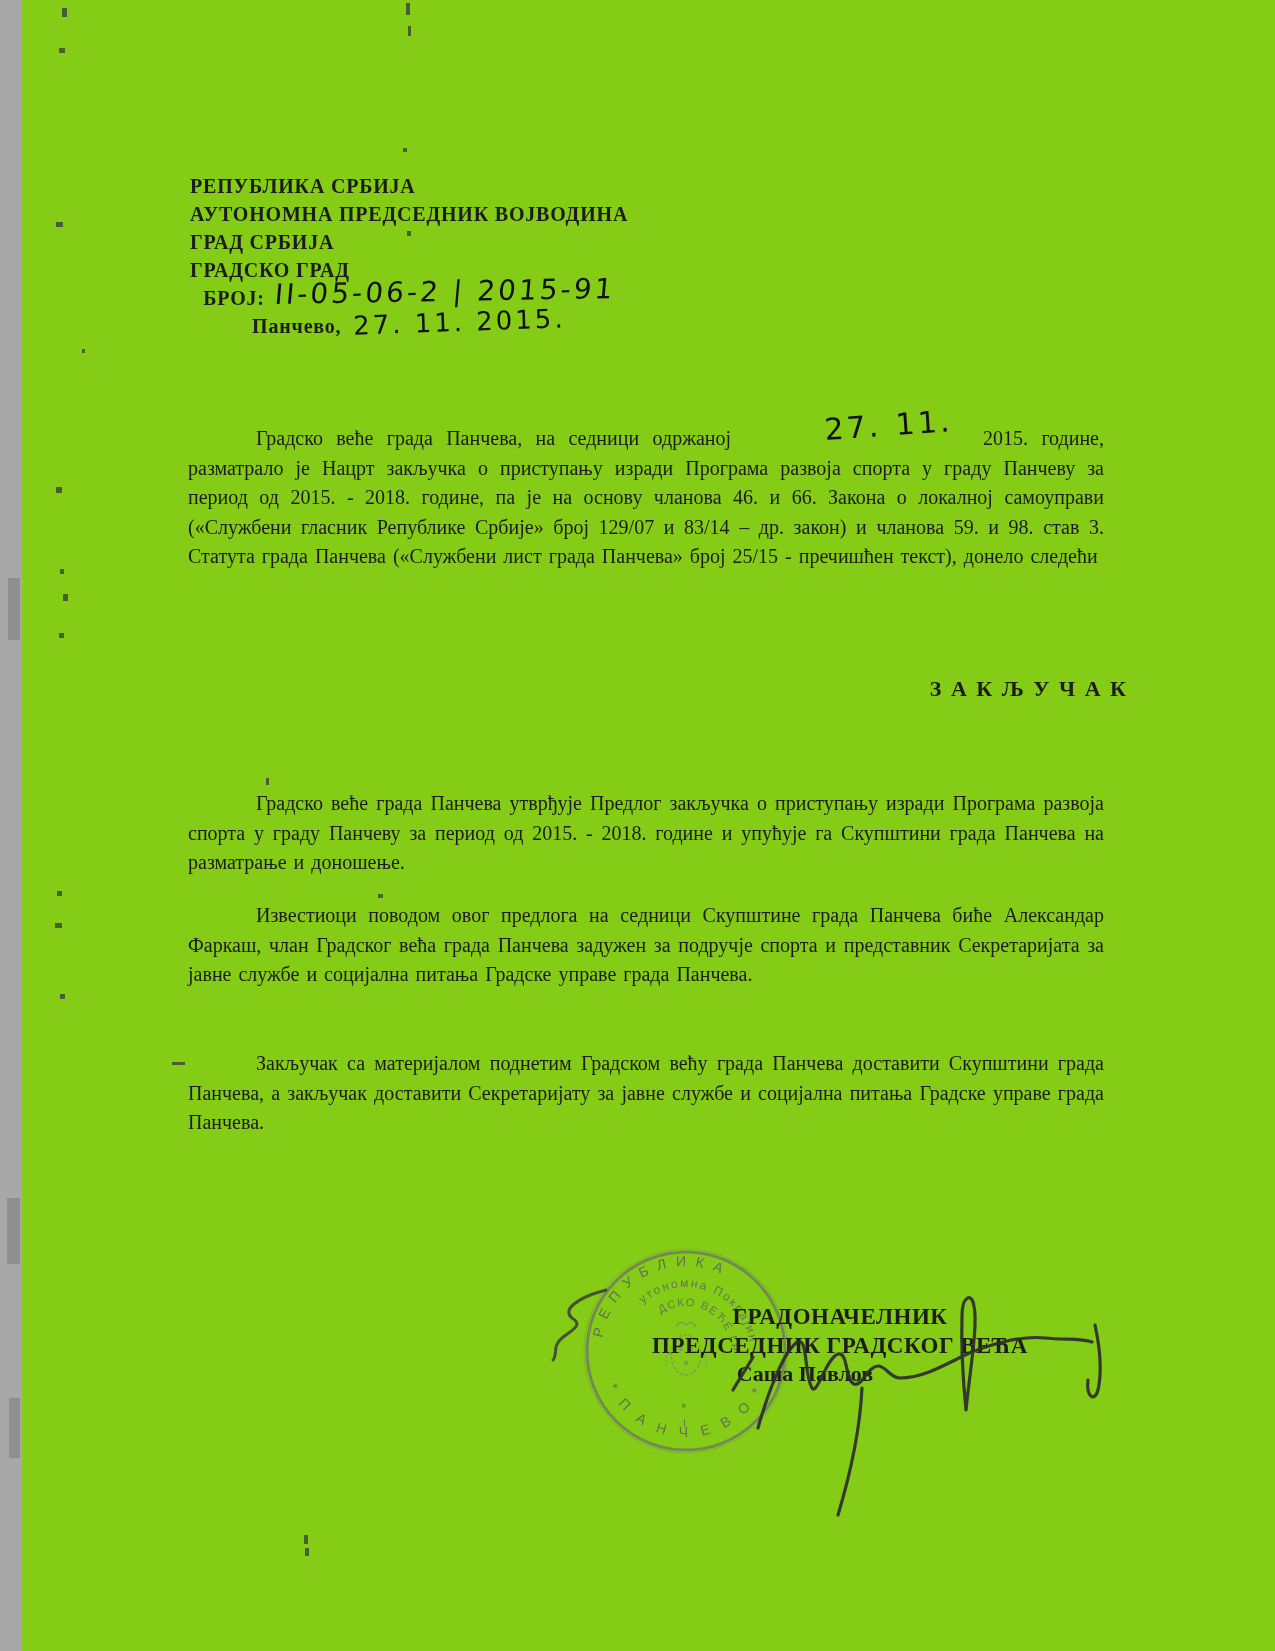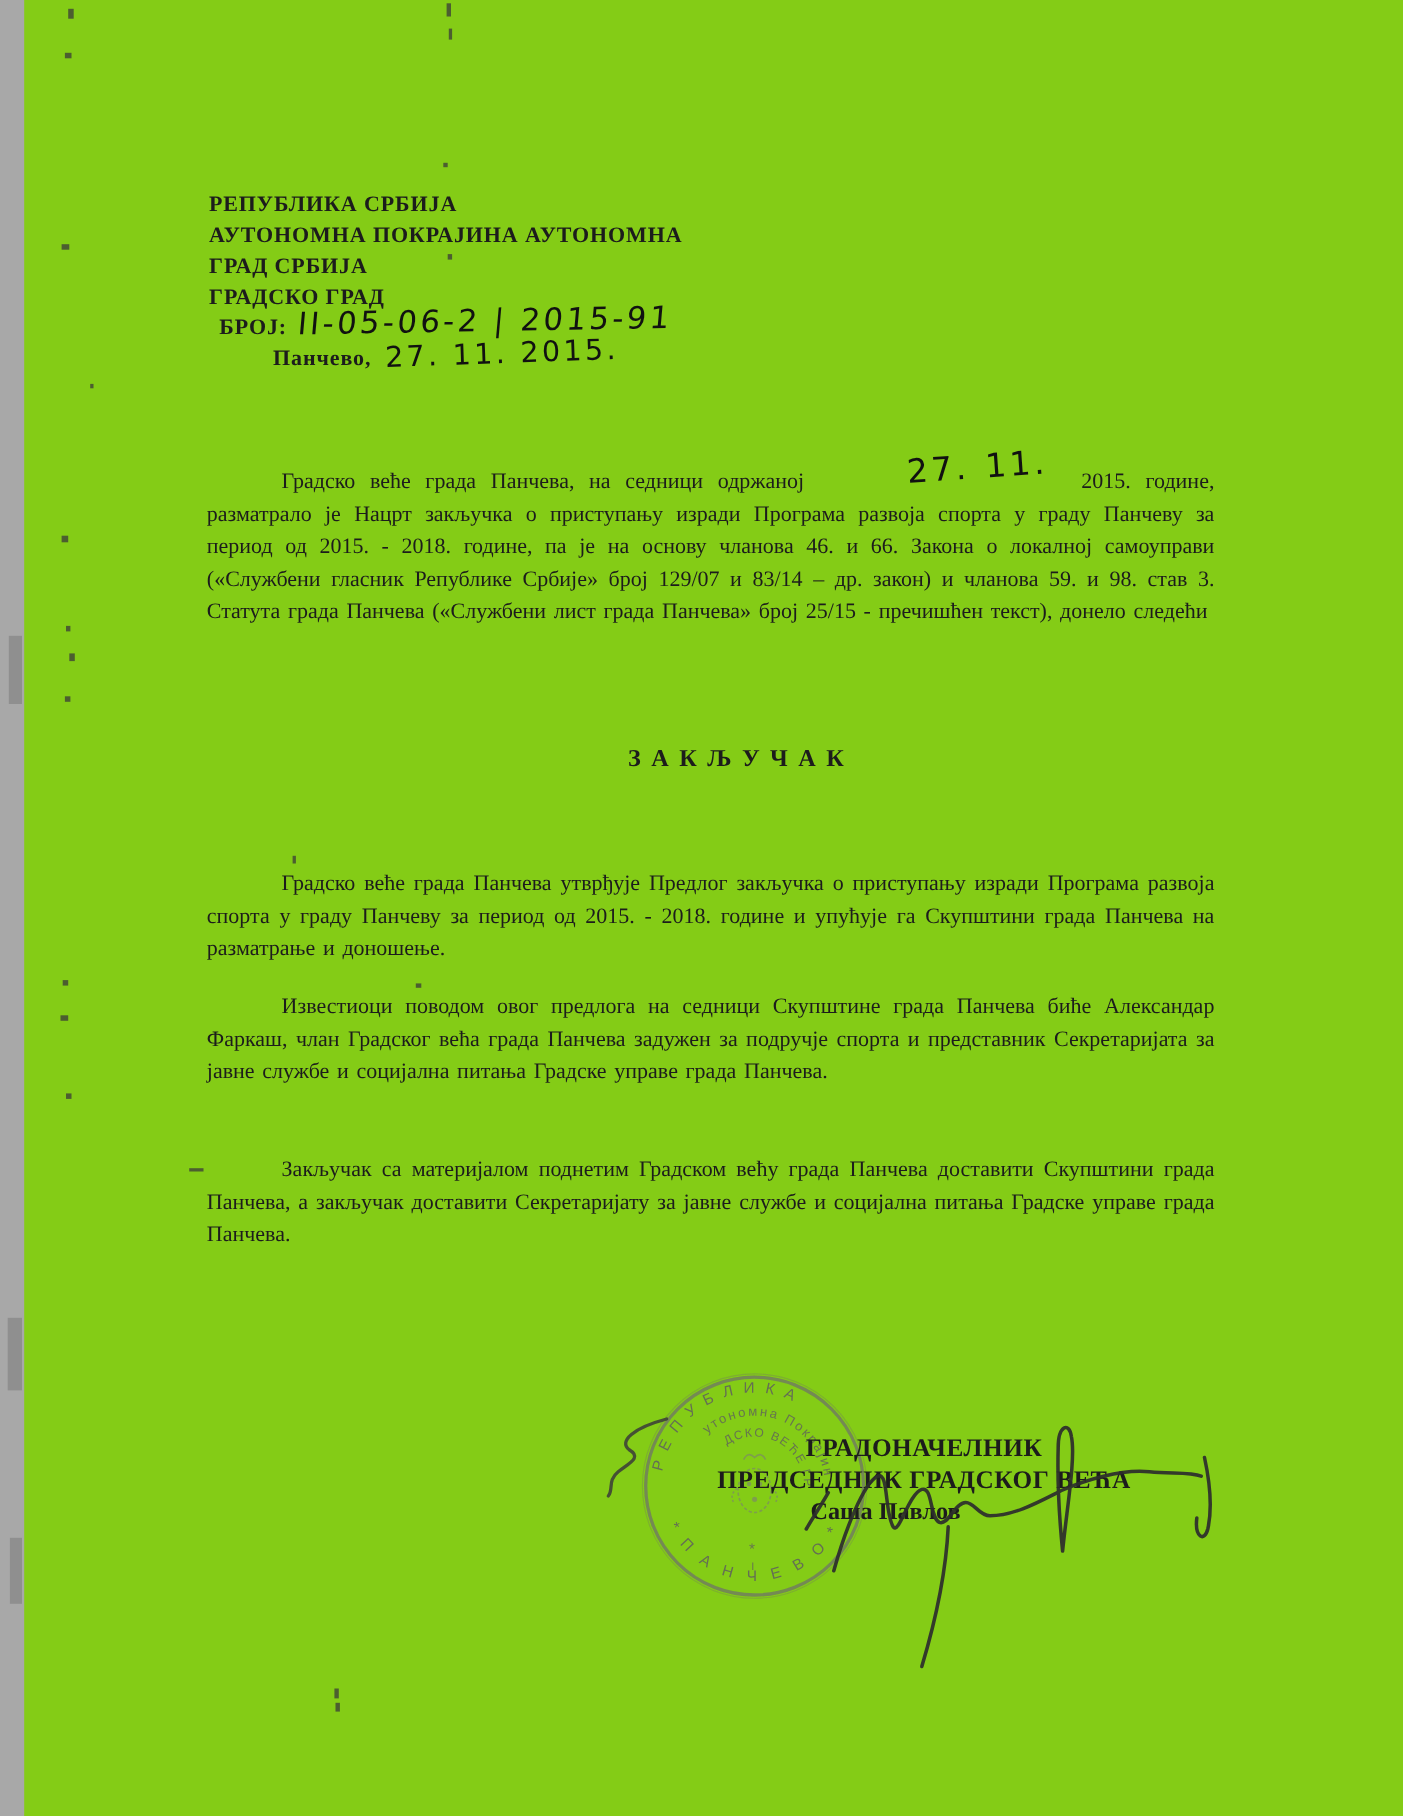--- a/index.html
+++ b/index.html
@@ -36,21 +36,21 @@
   .p2 { top:789px; }
   .p3 { top:901px; }
   .p4 { top:1049px; }
   .hw-inline-date {
     font-size:30px; letter-spacing:3px; line-height:0;
     transform:rotate(-4deg) translateY(-7px);
     margin:0 30px 0 26px;
   }
   .doc-title {
     position:absolute; left:188px; width:916px; top:676px; margin:0;
-    text-align:center; font-size:22px; font-weight:700; letter-spacing:2px;
+    text-align:right; font-size:22px; font-weight:700; letter-spacing:2px;
     transform:translateX(24px);
   }
 
   .sig-block {
     position:absolute; left:640px; top:1302px; width:400px;
     text-align:center; font-weight:700; z-index:3;
   }
   .sig-title { font-size:23px; line-height:29px; letter-spacing:.5px; white-space:nowrap; }
   .sig-name  { font-size:22px; line-height:27px; transform:translateX(-35px); }
 
@@ -93,21 +93,21 @@
     <div class="speck" style="left:55px;top:923px;width:7px;height:5px;"></div>
     <div class="speck" style="left:378px;top:894px;width:5px;height:4px;"></div>
     <div class="speck" style="left:60px;top:994px;width:5px;height:5px;"></div>
     <div class="speck" style="left:172px;top:1062px;width:13px;height:3px;"></div>
     <div class="speck" style="left:304px;top:1535px;width:4px;height:9px;"></div>
     <div class="speck" style="left:305px;top:1548px;width:4px;height:8px;"></div>
   </div>
 
   <header class="doc-header">
     <div>РЕПУБЛИКА СРБИЈА</div>
-    <div>АУТОНОМНА ПОКРАЈИНА АУТОНОМНА</div>
+    <div>АУТОНОМНА ПРЕДСЕДНИК ВОЈВОДИНА</div>
     <div>ГРАД  СРБИЈА</div>
     <div>ГРАДСКО ГРАД</div>
     <div class="hdr-row">
       <span>БРОЈ:</span>
       <span class="hw hw-number">II-05-06-2 | 2015-91</span>
     </div>
     <div class="hdr-row">
       <span>Панчево,</span>
       <span class="hw hw-date">27. 11. 2015.</span>
     </div>

